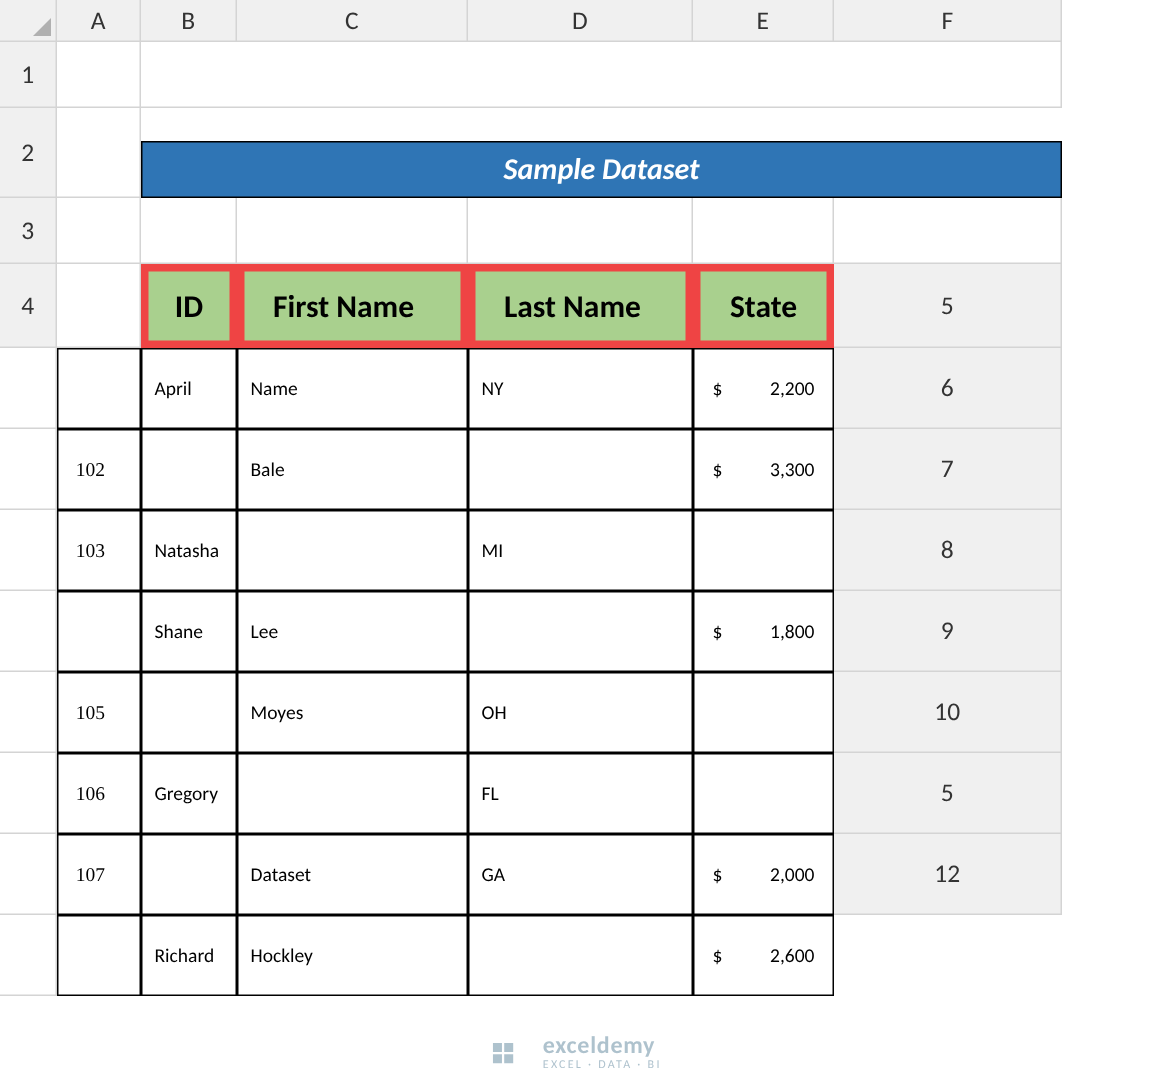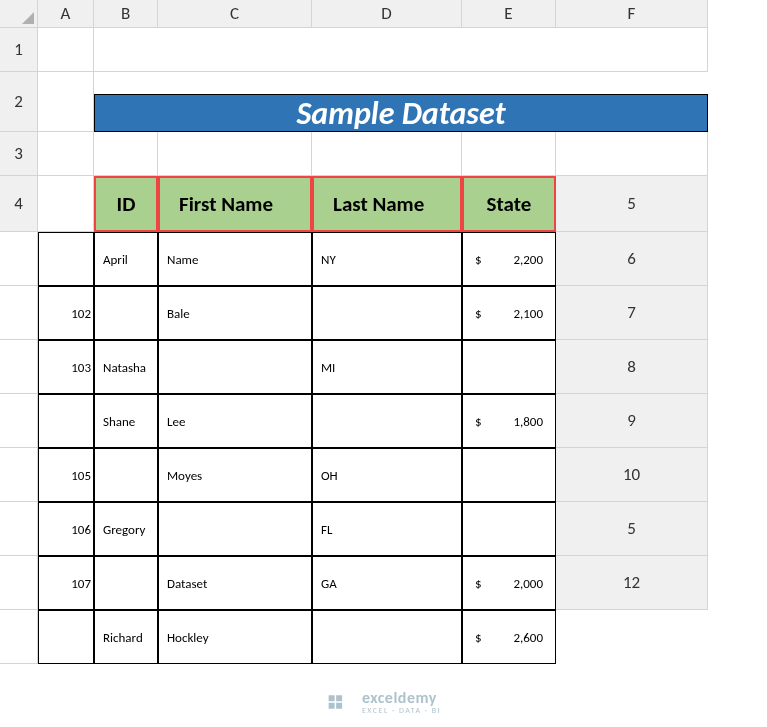--- a/index.html
+++ b/index.html
@@ -8,27 +8,27 @@
     .spreadsheet { display: grid; grid-template-columns: 38px 56px 64px 154px 150px 94px 152px; grid-template-rows: 28px 44px 60px 44px 56px 54px 54px 54px 54px 54px 54px 54px 54px; }
     
     .col-header, .row-header { background: #f0f0f0; font-size: 17px; color: #333; display: flex; align-items: center; justify-content: center; border-right: 1px solid #d4d4d4; border-bottom: 1px solid #d4d4d4; }
     .corner { background: #f0f0f0; border-right: 1px solid #d4d4d4; border-bottom: 1px solid #d4d4d4; position: relative; }
     .corner::after { content: ''; position: absolute; right: 3px; bottom: 3px; width: 0; height: 0; border-style: solid; border-width: 0 0 12px 12px; border-color: transparent transparent #b0b0b0 transparent; }
     
     .row-header { justify-content: center; }
     
     .cell { border-right: 1px solid #d4d4d4; border-bottom: 1px solid #d4d4d4; display: flex; align-items: center; padding: 0 6px; font-size: 19px; background: #fff; }
     
-    .title-cell { background: #2f75b5; color: #fff; font-weight: bold; font-style: italic; font-size: 32px; justify-content: center; grid-column: 3 / 8; border: 1px solid #000; margin-top: 22px; }
+    .title-cell { background: #2f75b5; color: #fff; font-weight: bold; font-style: italic; font-size: 20px; justify-content: center; grid-column: 3 / 8; border: 1px solid #000; margin-top: 22px; }
     
-    .table-header { background: #a9d08e; font-weight: bold; font-size: 21px; border: 2px solid #ef4444; justify-content: center; padding: 0 4px; }
+    .table-header { background: #a9d08e; font-weight: bold; font-size: 21px; border: 5px solid #ef4444; justify-content: center; padding: 0 4px; }
     .table-header.left { justify-content: flex-start; padding-left: 19px; text-align: right; }
     
     .data-cell { border: 1px solid #000; font-size: 13px; padding: 0 8px; }
-    .data-cell.num { justify-content: flex-end; padding-right: 2px; }
+    .data-cell.num { justify-content: flex-end; padding-right: 23px; font-family: Liberation Serif, serif; }
     .data-cell.salary { justify-content: space-between; padding: 0 12px; }
     .data-cell.salary .dollar { }
     .data-cell.salary .amount { }
     
     .watermark { position: absolute; bottom: 12px; left: 50%; transform: translateX(-50%); display: flex; align-items: center; gap: 18px; opacity: 0.6; color: #7a9aad; font-size: 14px; }
     .watermark .logo-icon { width: 18px; height: 18px; }
     .watermark .brand { font-weight: 600; font-size: 16px; letter-spacing: 0.5px; }
     .watermark .tag { font-size: 8px; letter-spacing: 1.5px; display: block; margin-top: -2px; }
   </style>
 </head>
@@ -78,21 +78,21 @@
     </div>
 
   <div class="row-header">6</div>
   <div class="cell"></div>
   <div class="cell data-cell num">102</div>
   <div class="cell data-cell"></div>
   <div class="cell data-cell">Bale</div>
   <div class="cell data-cell"></div>
   <div class="cell data-cell salary">
       <span class="dollar">$</span>
-      <span class="amount">2,100</span>
+      <span class="amount">3,300</span>
     </div>
 
   <div class="row-header">7</div>
   <div class="cell"></div>
   <div class="cell data-cell num">103</div>
   <div class="cell data-cell">Natasha</div>
   <div class="cell data-cell"></div>
   <div class="cell data-cell">MI</div>
   <div class="cell data-cell"></div>
 

